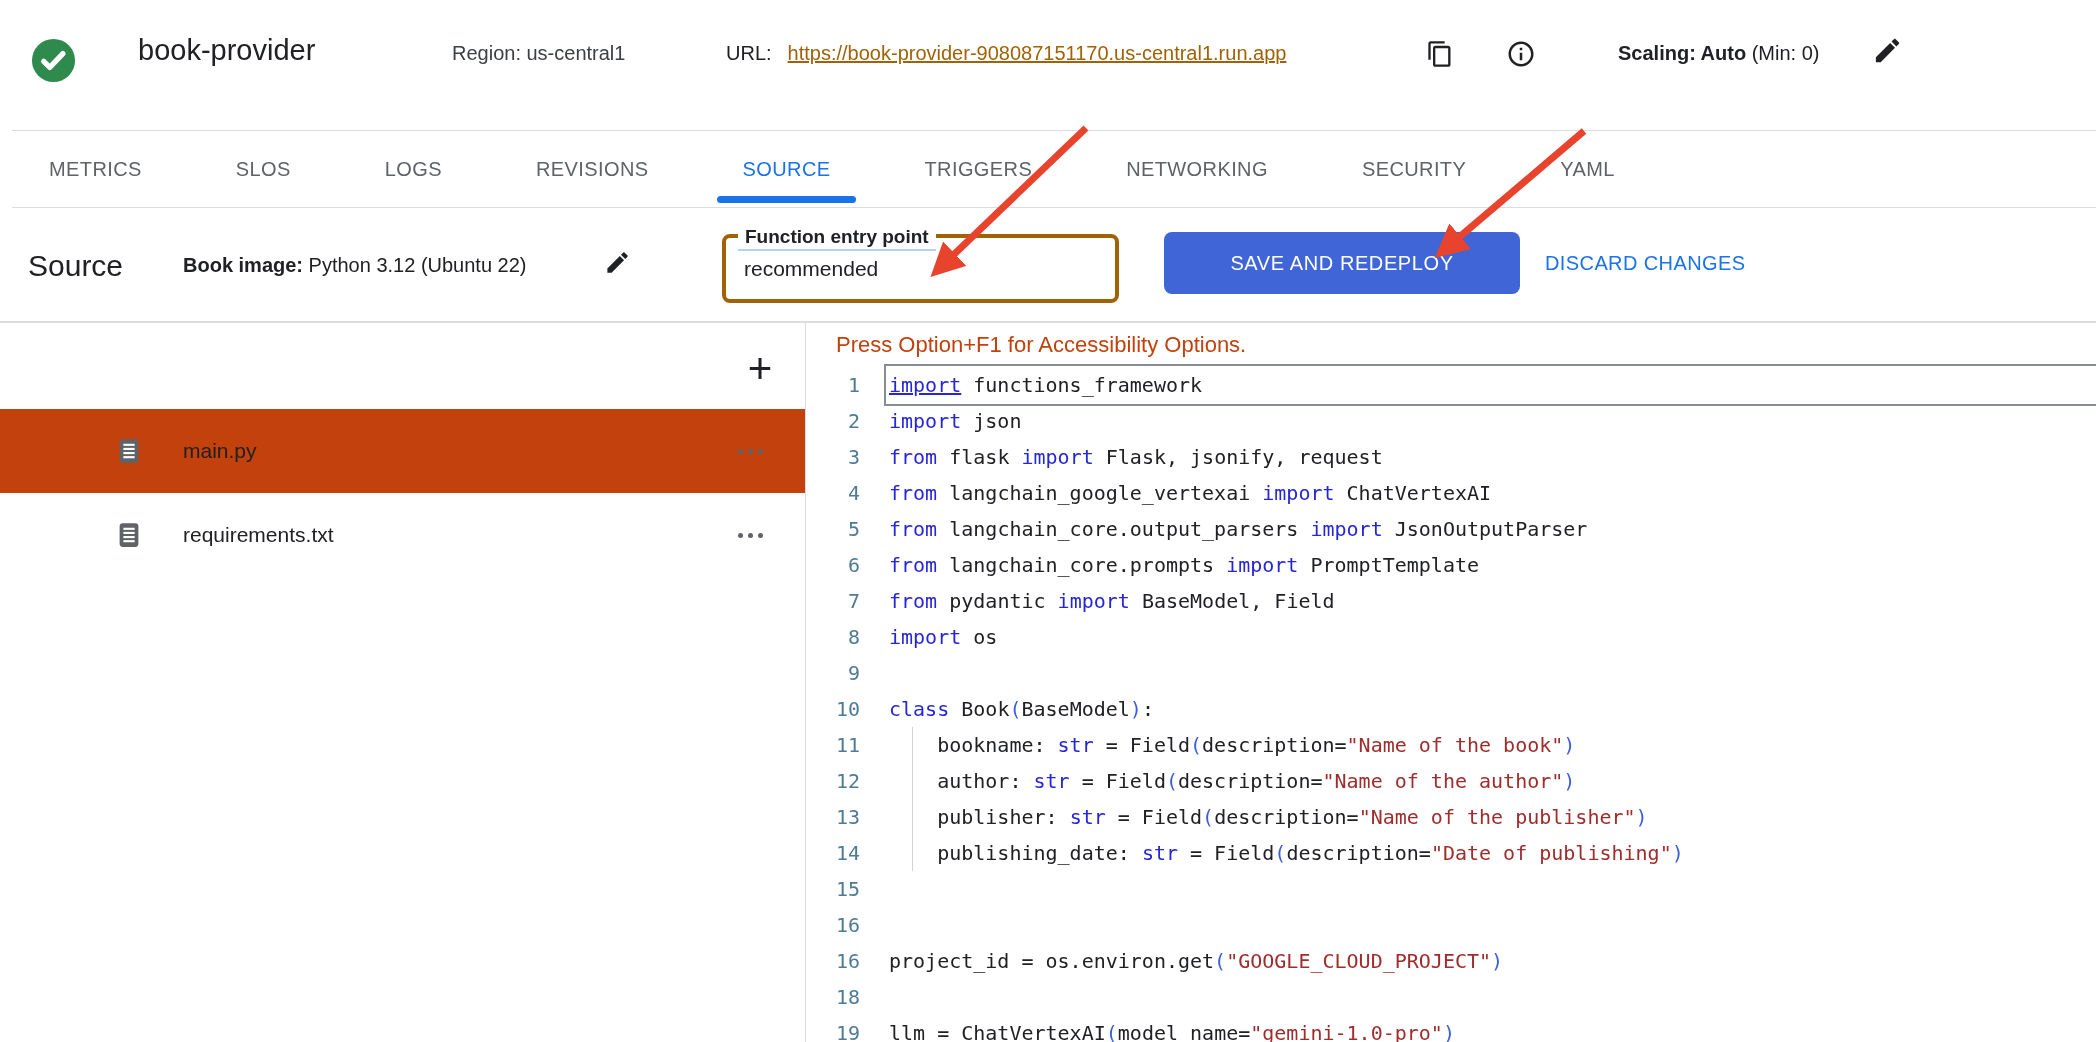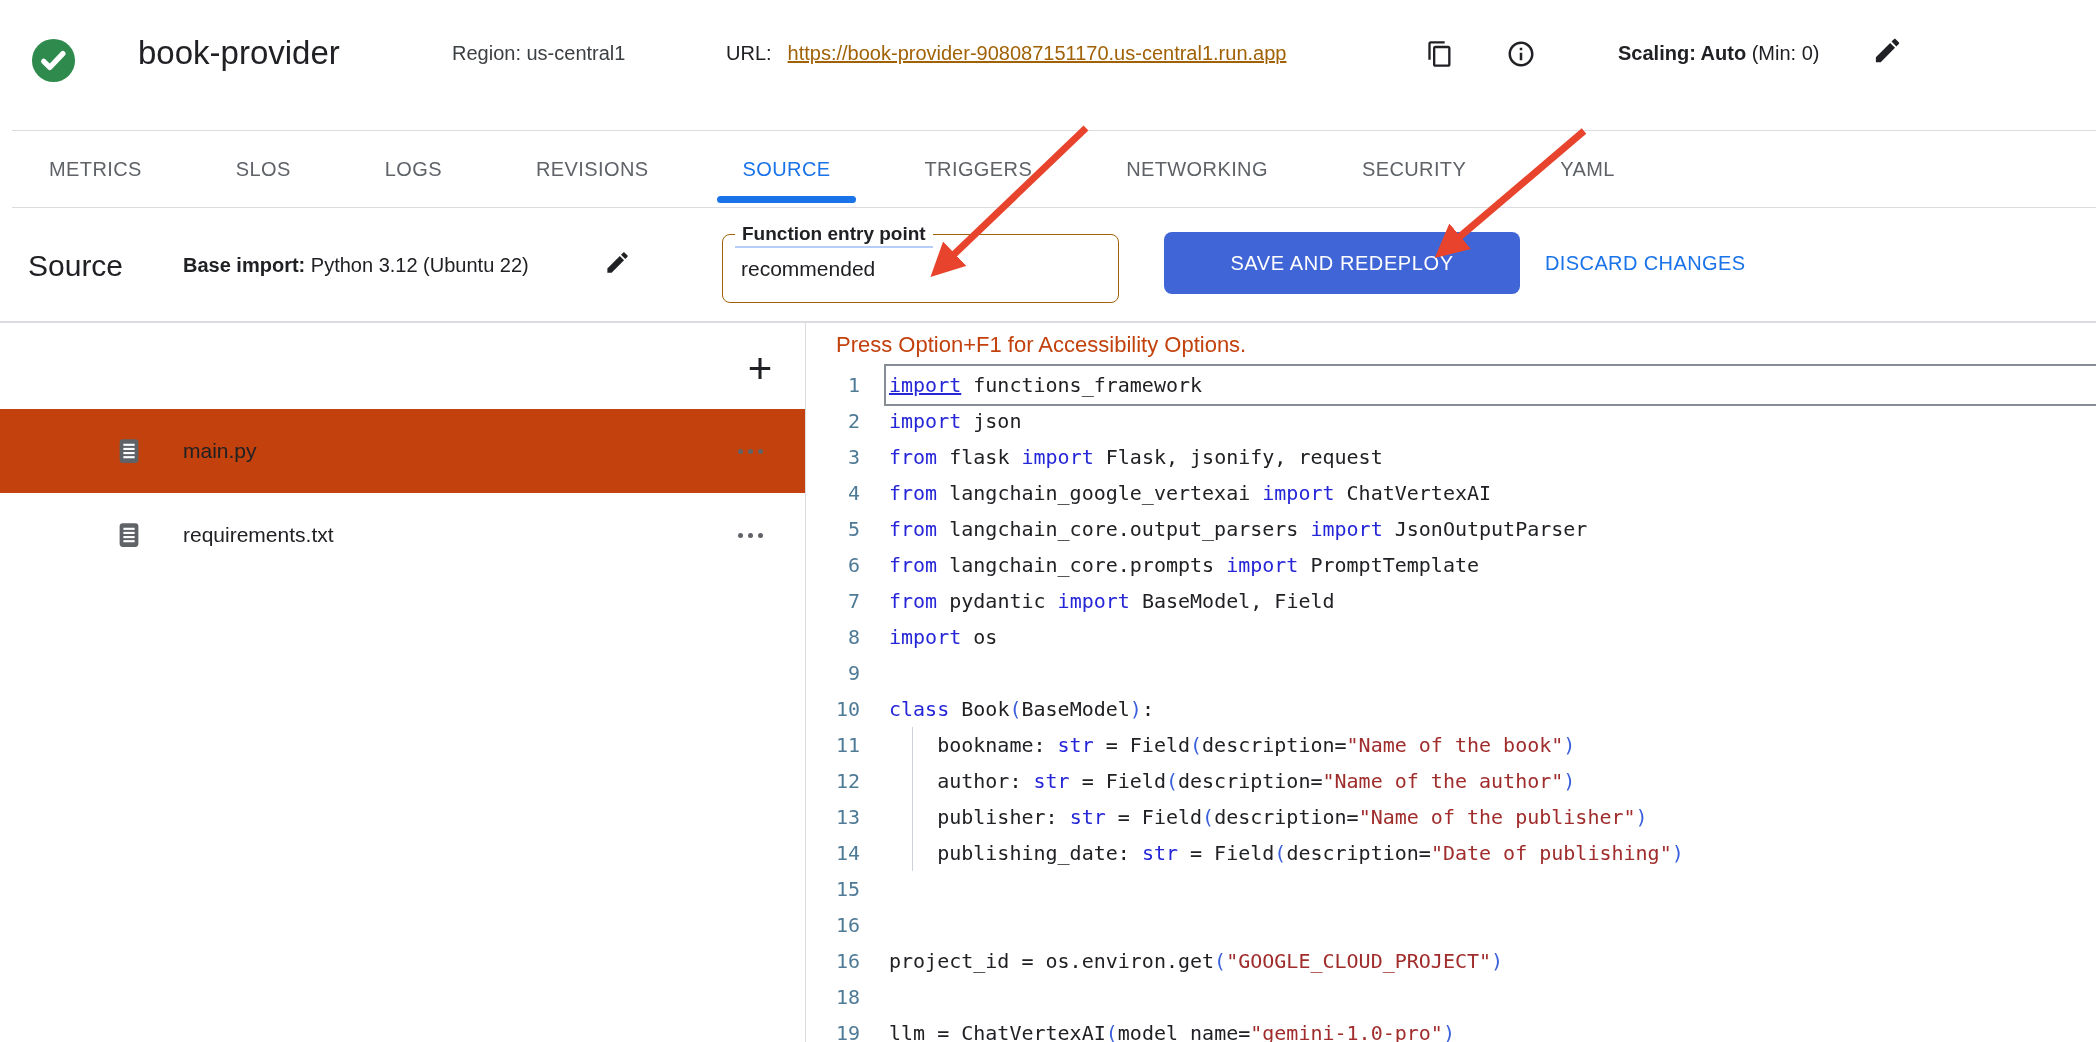--- a/index.html
+++ b/index.html
@@ -3,21 +3,21 @@
 <meta charset="utf-8">
 <style>
   html,body{margin:0;padding:0;background:#fff;}
   .canvas{position:relative;width:2096px;height:1042px;overflow:hidden;background:#fff;
           font-family:"Liberation Sans",sans-serif;color:#202124;}
   button{background:none;border:none;padding:0;cursor:pointer;font-family:inherit;}
 
   
   .header{position:absolute;top:0;left:0;right:0;height:130px;background:#fff;}
   .status-icon{position:absolute;left:30px;top:37px;width:47px;height:47px;}
-  .service-title{position:absolute;left:138px;top:34px;font-size:33px;font-weight:400;color:#202124;}
+  .service-title{position:absolute;left:138px;top:34px;font-size:29px;font-weight:400;color:#202124;}
   .region-text{position:absolute;left:452px;top:42px;font-size:20px;color:#3c4043;}
   .url-group{position:absolute;left:726px;top:42px;font-size:20px;display:flex;gap:16px;align-items:baseline;}
   .url-link{color:#a16207;}
   .icon-btn svg{display:block;}
   .copy-btn{position:absolute;left:1426px;top:40px;width:28px;height:28px;}
   .info-btn{position:absolute;left:1506px;top:39px;width:30px;height:30px;}
   .scaling-text{position:absolute;left:1618px;top:42px;font-size:20px;color:#202124;}
   .scaling-text b{font-weight:700;}
   .pencil-big{position:absolute;left:1872px;top:35px;width:31px;height:31px;}
 
@@ -32,21 +32,21 @@
        border-radius:4px;background:#1a73e8;}
 
   
   .source-bar{position:absolute;top:208px;left:0;right:0;height:114px;background:#fff;
         border-bottom:1px solid #dadce0;box-sizing:border-box;}
   .src-heading{position:absolute;left:28px;top:41px;font-size:30px;font-weight:400;color:#202124;}
   .base-group{position:absolute;left:183px;top:46px;font-size:20px;color:#202124;}
   .base-group b{font-weight:700;}
   .pencil-small{position:absolute;left:604px;top:41px;width:27px;height:27px;}
   .entry-fieldset{position:absolute;left:722px;top:26px;width:397px;height:69px;box-sizing:border-box;
-        border:1px solid #a16207;border-radius:8px;background:#fff;}
+        border:4px solid #a16207;border-radius:8px;background:#fff;}
   .entry-label{position:absolute;top:-13px;left:12px;background:#fff;padding:0 7px;
         font-size:19px;font-weight:700;color:#202124;border-bottom:2px solid #b7cefa;line-height:24px;}
   .entry-input{border:none;outline:none;width:100%;height:100%;background:transparent;
         border-radius:8px;padding:0 0 0 18px;box-sizing:border-box;font-size:21px;color:#202124;
         font-family:"Liberation Sans",sans-serif;}
   .save-btn{position:absolute;left:1164px;top:24px;width:356px;height:62px;border-radius:8px;
         background:#3f65d7;color:#fff;font-size:20px;font-weight:500;letter-spacing:.6px;
         display:flex;align-items:center;justify-content:center;}
   .discard-btn{position:absolute;left:1545px;top:44px;font-size:20px;font-weight:500;
         letter-spacing:.4px;color:#1a73e8;text-align:right;}
@@ -132,21 +132,21 @@
       <div class="tab">REVISIONS</div>
       <div class="tab active">SOURCE</div>
       <div class="tab">TRIGGERS</div>
       <div class="tab">NETWORKING</div>
       <div class="tab">SECURITY</div>
       <div class="tab">YAML</div>
     </nav>
 
   <div class="source-bar">
     <div class="src-heading">Source</div>
-    <div class="base-group"><b>Base import:</b><span> Python 3.12 (Ubuntu 22)</span></div>
+    <div class="base-group"><b>Book image:</b><span> Python 3.12 (Ubuntu 22)</span></div>
     <button class="icon-btn pencil-small">
       <svg width="27" height="27" viewBox="0 0 24 24" fill="#202124">
         <path d="M3 17.25V21h3.75L17.81 9.94l-3.75-3.75L3 17.25zM20.71 7.04c.39-.39.39-1.02 0-1.41l-2.34-2.34c-.39-.39-1.02-.39-1.41 0l-1.83 1.83 3.75 3.75 1.83-1.83z"></path>
       </svg>
     </button>
 
     <div class="entry-fieldset">
       <span class="entry-label">Function entry point</span>
       <input class="entry-input" type="text" value="recommended" style="">
     </div>

